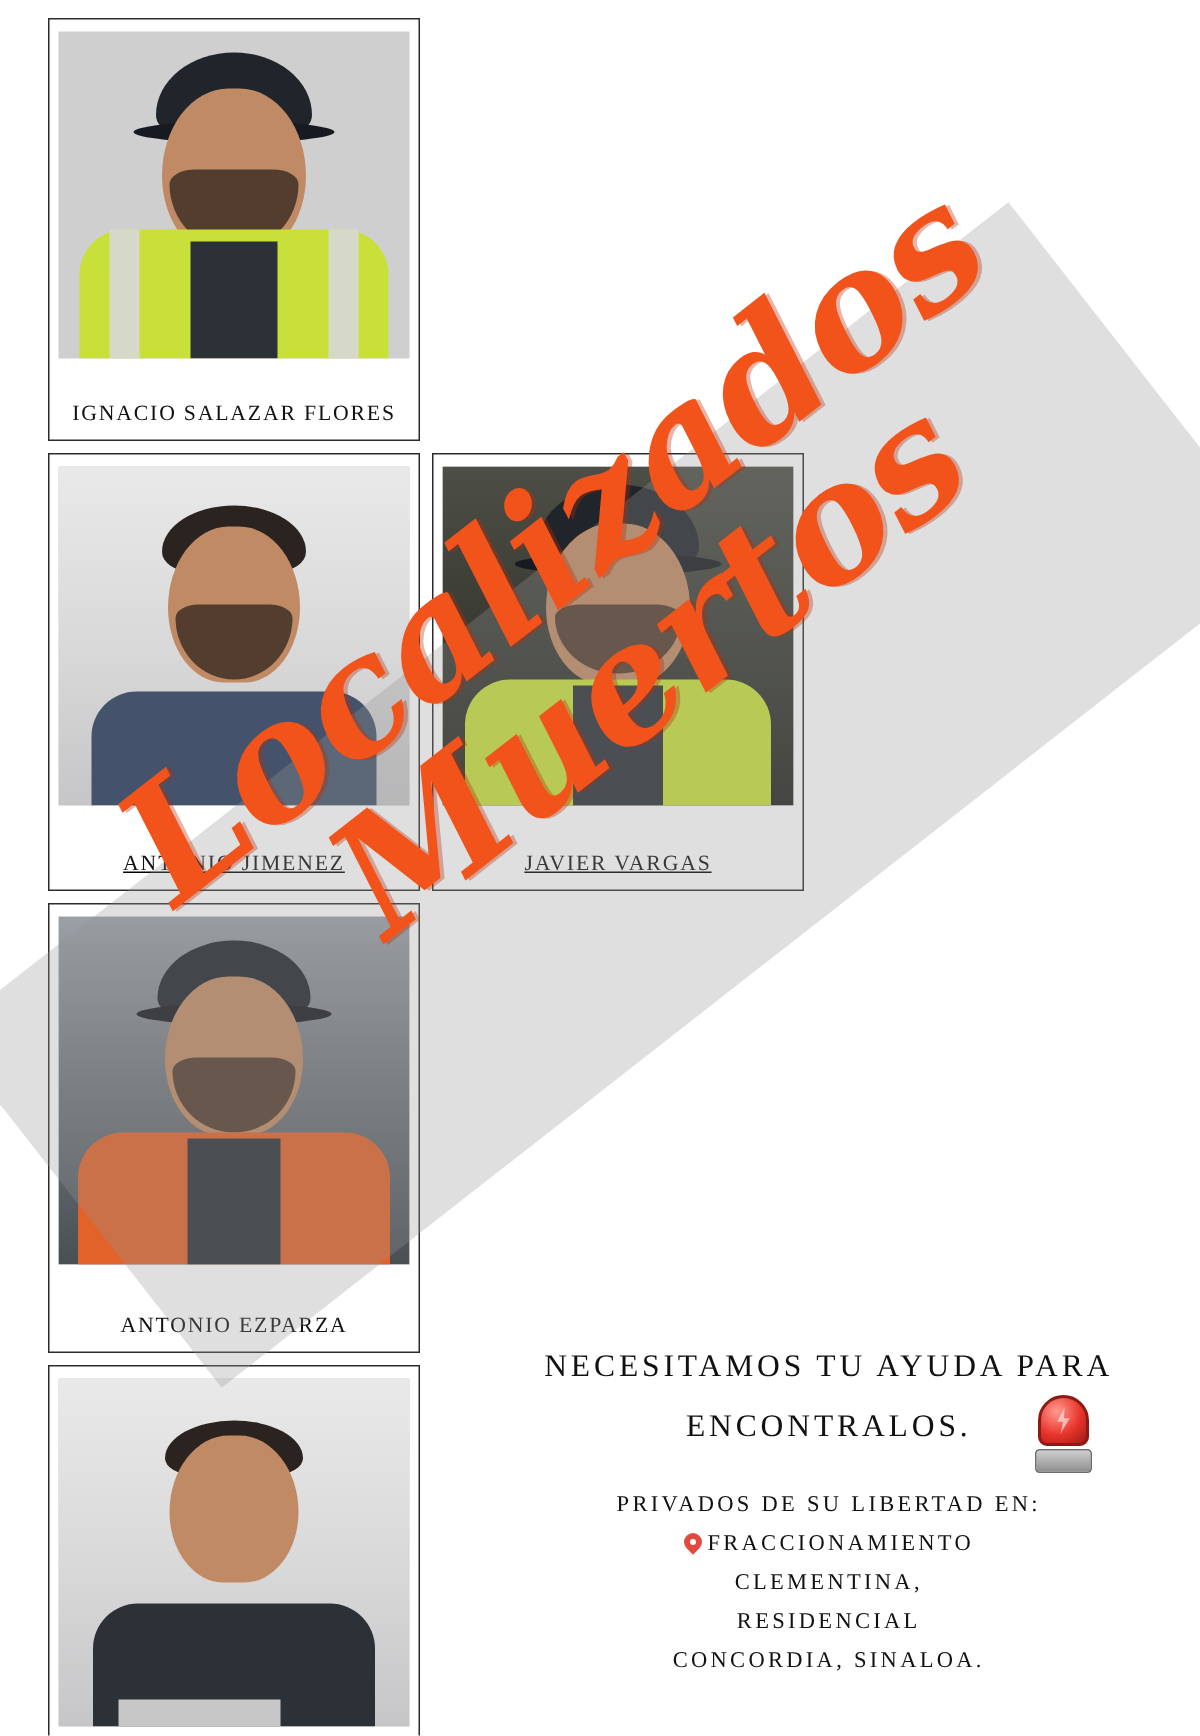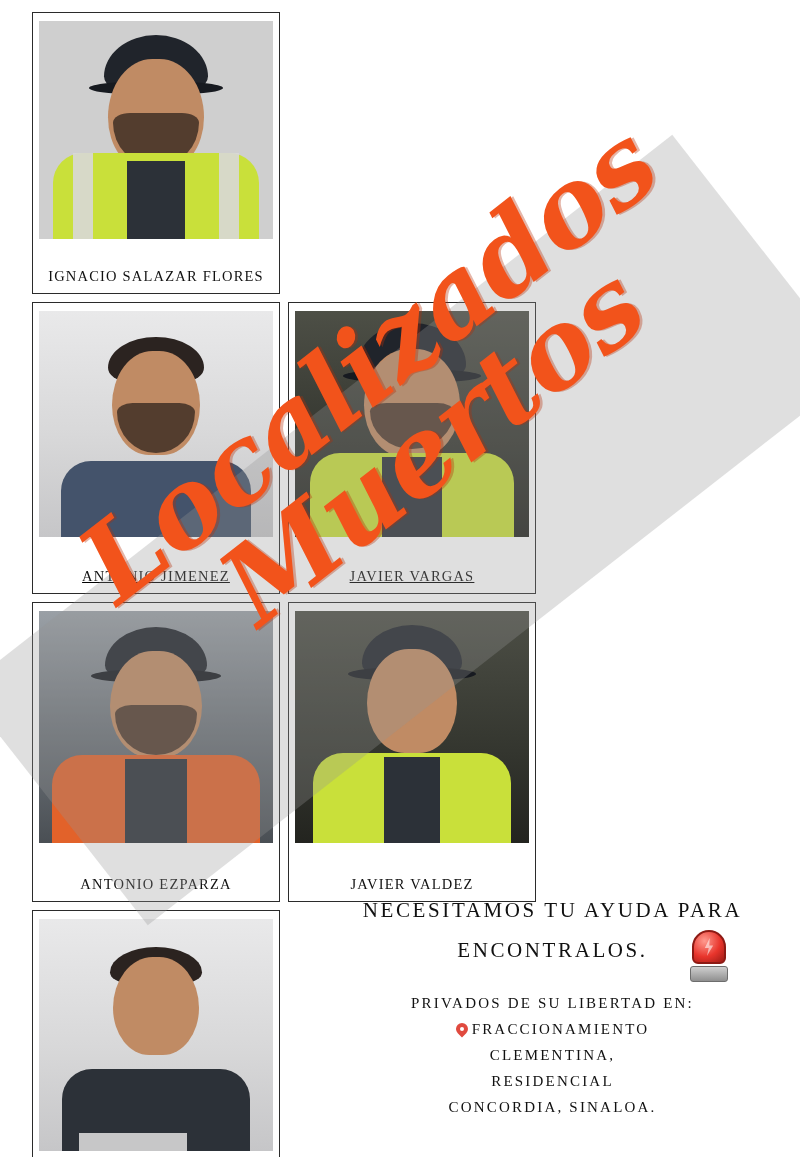--- a/index.html
+++ b/index.html
@@ -338,30 +338,20 @@
           <div class="pp bg-street"></div>
           <div class="cap" style="width:102px;height:48px;top:16px;"></div>
           <div class="head" style="width:92px;height:106px;top:40px;"></div>
           <div class="beard" style="width:82px;height:50px;top:94px;"></div>
           <div class="torso vest-or" style="width:208px;height:88px;"></div>
           <div class="torso shirt-dark" style="width:62px;height:84px;border-radius:0;"></div>
         </div>
         <div class="caption">ANTONIO EZPARZA</div>
       </div>
 
-      <div class="cell r3">
-        <div class="photo">
-          <div class="pp bg-dark"></div>
-          <div class="cap" style="width:100px;height:48px;top:14px;"></div>
-          <div class="head" style="width:90px;height:104px;top:38px;"></div>
-          <div class="torso vest-hi" style="width:198px;height:90px;"></div>
-          <div class="torso shirt-dark" style="width:56px;height:86px;border-radius:0;"></div>
-        </div>
-        <div class="caption">JAVIER VALDEZ</div>
-      </div>
 
     </div>
 
     <div class="row">
       <div class="cell r3">
         <div class="photo">
           <div class="pp bg-plain"></div>
           <div class="hair" style="width:92px;height:36px;top:28px;"></div>
           <div class="head" style="width:86px;height:98px;top:38px;"></div>
           <div class="torso shirt-dark" style="width:188px;height:82px;"></div>

